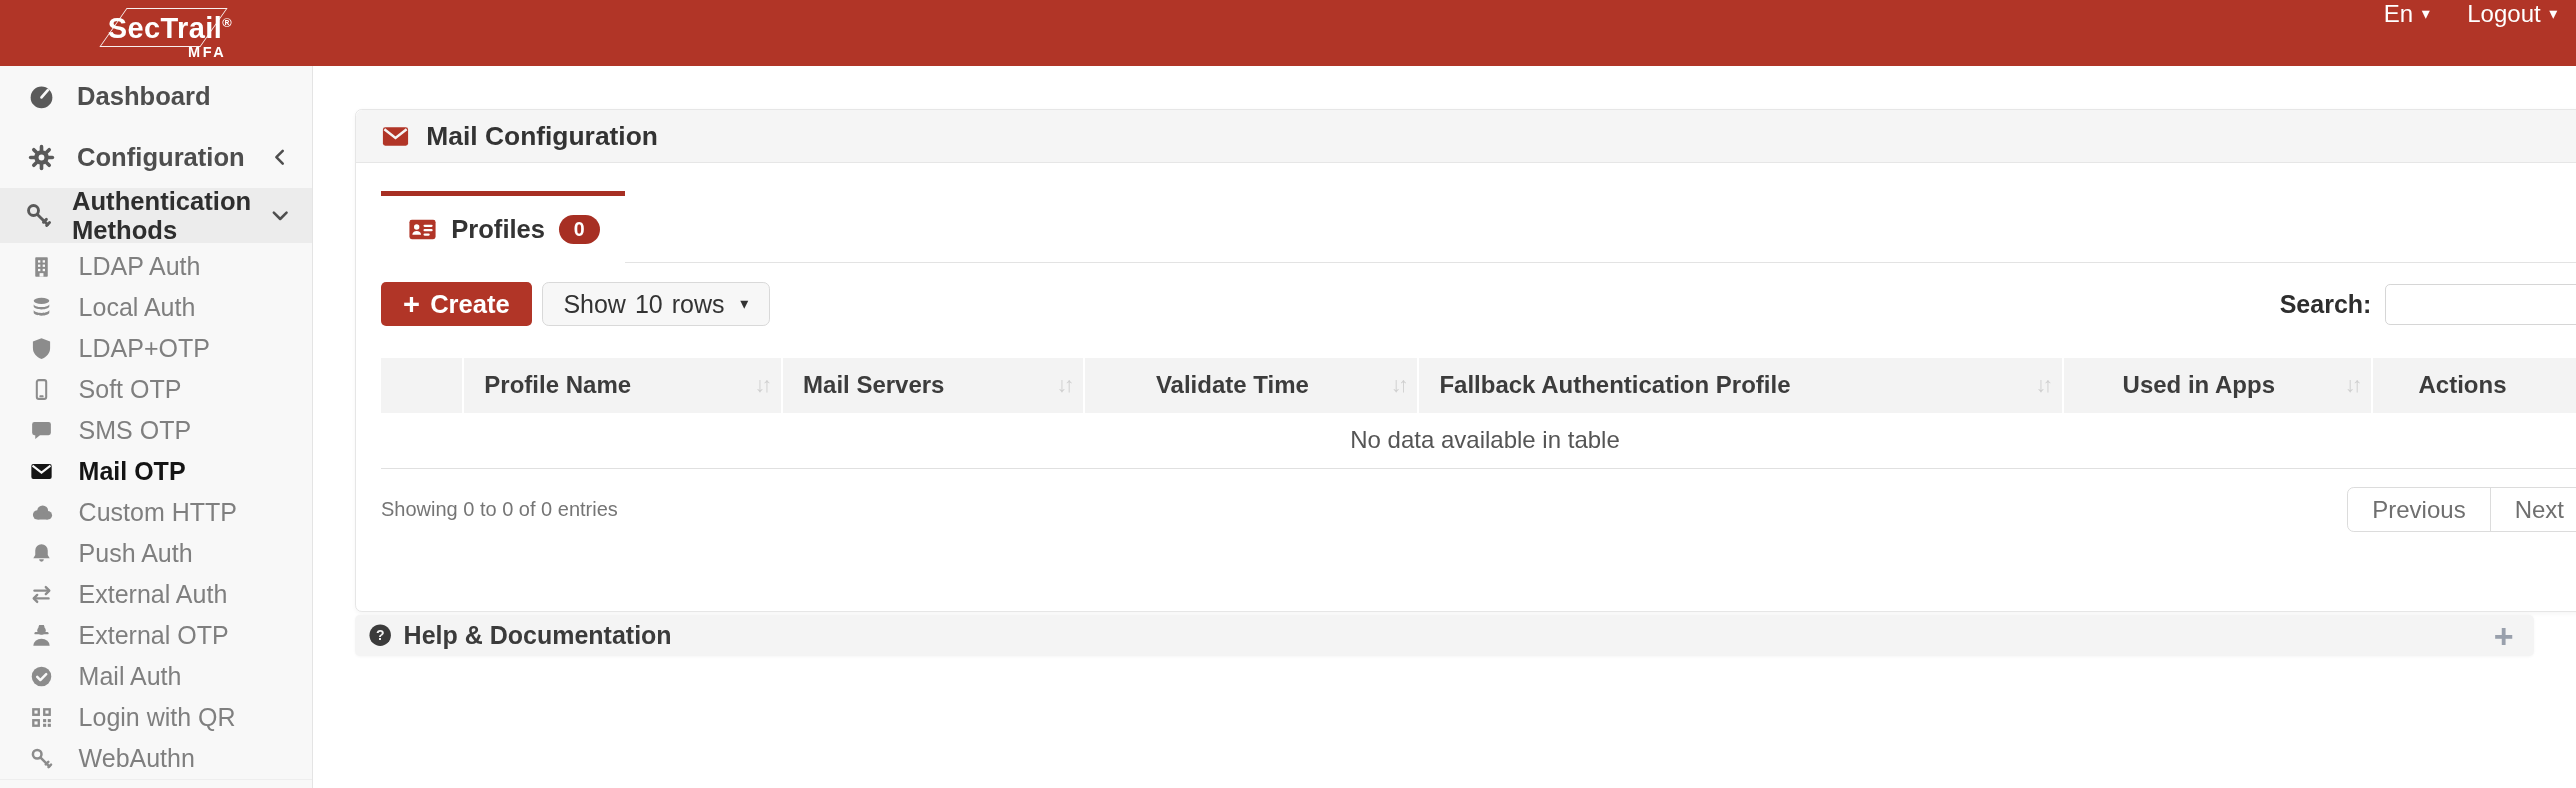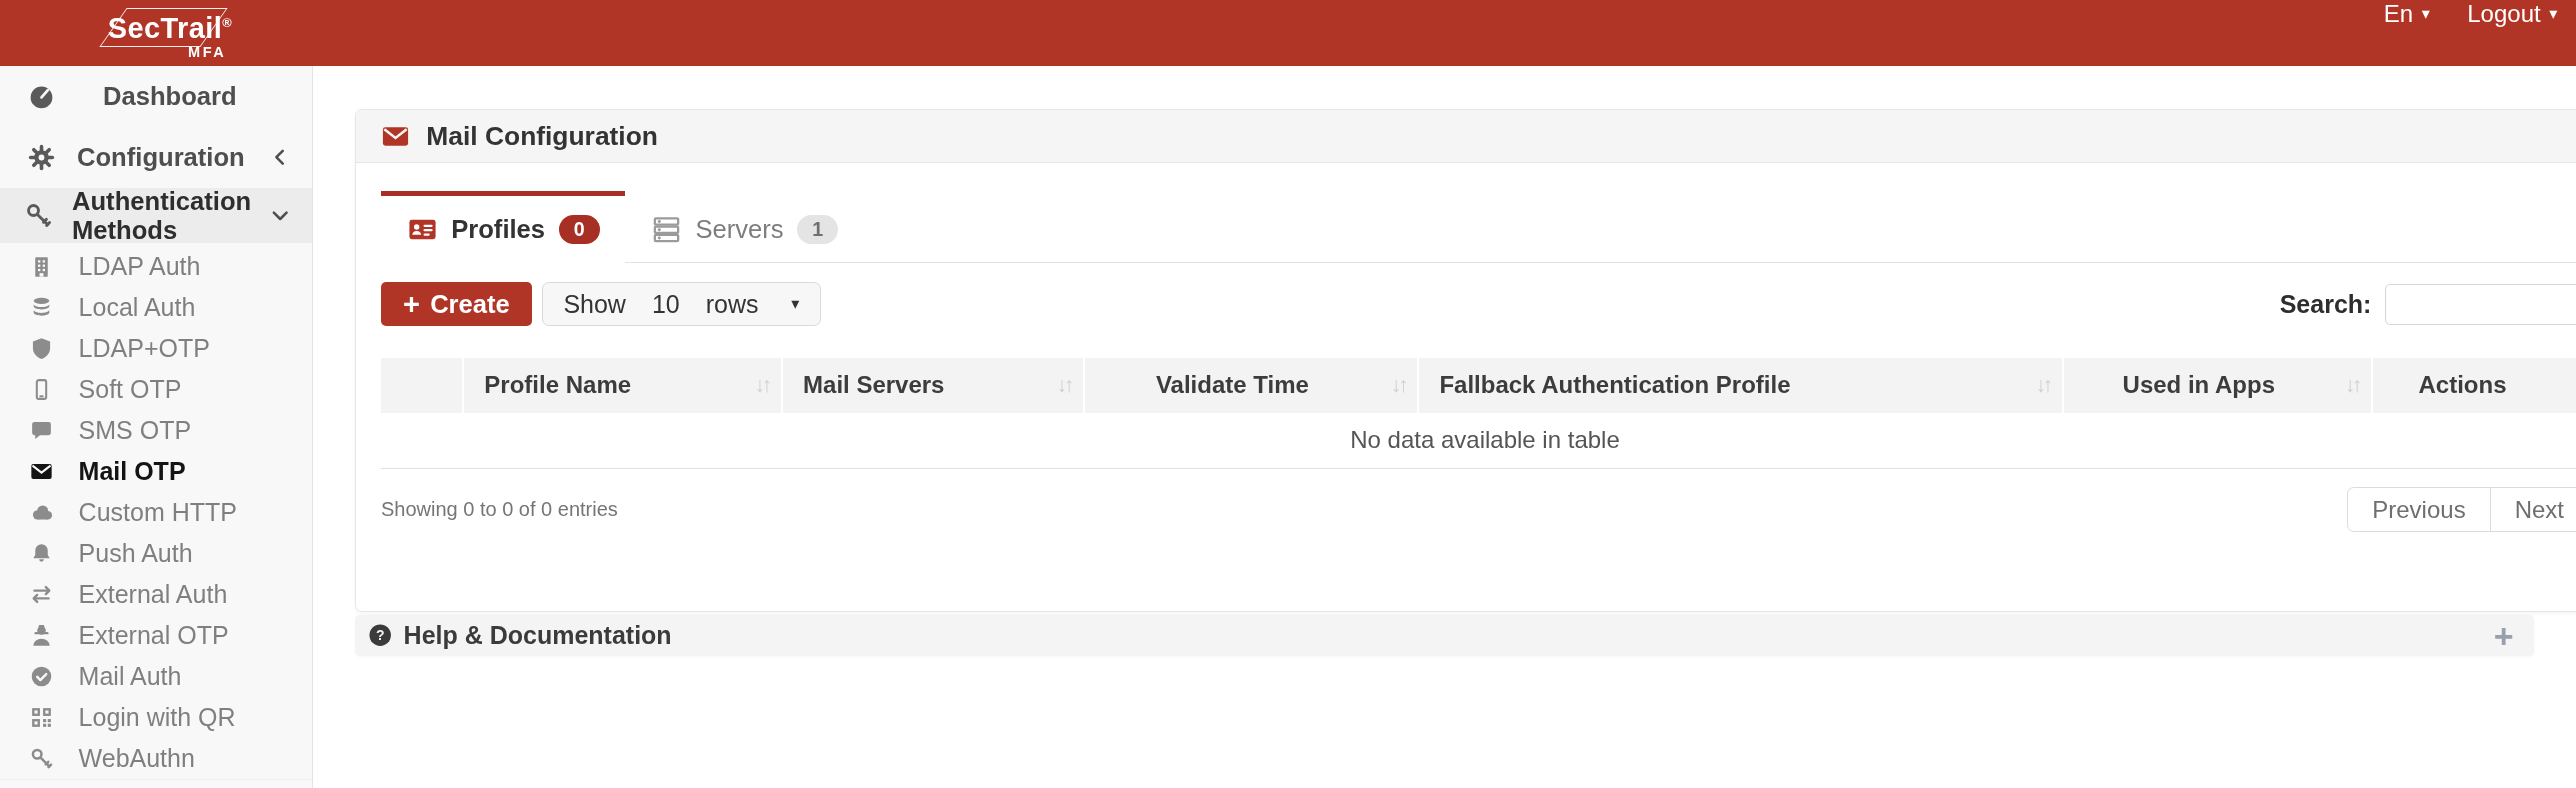--- a/index.html
+++ b/index.html
@@ -18,21 +18,21 @@
   .topbar-right { position:absolute; right:12px; top:0; height:66px; display:flex; align-items:flex-start; gap:24px;
                   color:#fff; font-size:24px; }
   .top-link { display:flex; align-items:center; gap:8.5px; padding:0 6.8px; cursor:pointer; }
   .caret { font-size:16px; line-height:1; }
 
   
   .sidebar { position:absolute; top:66px; left:0; width:313px; height:723px; background:#f8f8f8;
              border-right:1.7px solid #e4e4e4; }
   .nav-item { display:flex; align-items:center; height:44px; padding:0 22px 0 24px;
               color:#4e4e4e; font-size:25.6px; font-weight:600; cursor:pointer; }
-  .nav-item.first { margin-top:8.5px;gap:26px; }
+  .nav-item.first { margin-top:8.5px; }
   .nav-item.second { margin-top:17px; }
   .nav-icon { width:34px; display:flex; justify-content:center; margin-right:19px; color:#5a5a5a; }
   .nav-icon svg { width:29px; height:29px; }
   .nav-chevron { margin-left:auto; color:#4e4e4e; display:flex; }
   .nav-chevron svg { width:20.4px; height:20.4px; }
   .section-header { margin-top:8.5px; height:55px; background:#ececec; font-weight:700; color:#2e2e2e; }
   .subnav { padding-top:2.6px; border-bottom:1.7px solid #eeeeee; }
   .subnav-item { display:flex; align-items:center; height:41px; padding:0 22px 0 25.6px;
                  font-size:25px; color:#7f7f7f; cursor:pointer; }
   .subnav-item .nav-icon { width:31px; margin-right:22px; color:#8c8c8c; }
@@ -67,21 +67,21 @@
   .badge.red { background:#a72f23; color:#fff; }
   .badge.gray { background:#e4e4e4; color:#6f6f6f; }
 
   
   .toolbar { display:flex; align-items:center; margin-top:19px; height:44px; }
   .btn-create { height:44px; background:#b13527; color:#fff; border:none; border-radius:5.1px;
                 font-size:25.6px; font-weight:600; display:flex; align-items:center; gap:10.2px;
                 padding:0 22px; cursor:pointer; font-family:inherit; }
   .plus-glyph { font-size:29px; font-weight:700; line-height:1; }
   .show-rows { height:44px; margin-left:10.2px; background:#f7f7f7; border:1.7px solid #d9d9d9;
-               border-radius:6.8px; display:flex; align-items:center; gap:26px; padding:0 20.4px;
+               border-radius:6.8px; display:flex; align-items:center; gap:9px; padding:0 20.4px;
                font-size:25px; color:#333; cursor:pointer; }
   .show-rows .caret { color:#333; margin-left:6.8px; }
   .toolbar-spacer { flex:1; }
   .search-label { font-size:25px; font-weight:700; color:#2e2e2e; margin-right:13.6px; }
   .search-input { width:204px; height:41px; border:1.7px solid #d6d6d6; border-radius:5.1px;
                   font-size:24px; padding:0 12px; outline:none; font-family:inherit; }
 
   
   .data-table { margin-top:31.5px; width:100%; border-collapse:separate; border-spacing:0; table-layout:fixed; }
   .data-table th { height:55px; background:#f3f3f3; font-size:24px; font-weight:700; color:#3c3c3c;
@@ -371,36 +371,20 @@
                     <circle cx="10" cy="13.5" r="2.8"></circle>
                     <path d="M5.5 21.5 a4.5 4 0 0 1 9 0 z"></path>
                     <rect x="17" y="11" width="9.5" height="2.4" rx="1.2"></rect>
                     <rect x="17" y="15.5" width="9.5" height="2.4" rx="1.2"></rect>
                     <rect x="17" y="20" width="6.5" height="2.4" rx="1.2"></rect>
                   </g>
                 </svg>
             </span>
             <span class="tab-label">Profiles</span>
             <span class="badge red">0</span>
-          </div>
-          <div class="tab">
-            <span class="tab-icon">
-              <svg viewBox="0 0 32 32" fill="none" stroke="currentColor" stroke-width="2.4">
-                  <rect x="4" y="4.5" width="24" height="6.5" rx="1"></rect>
-                  <rect x="4" y="13" width="24" height="6.5" rx="1"></rect>
-                  <rect x="4" y="21.5" width="24" height="6.5" rx="1"></rect>
-                  <g stroke-linecap="round" stroke-width="3">
-                    <line x1="8.5" y1="7.8" x2="8.6" y2="7.8"></line>
-                    <line x1="8.5" y1="16.3" x2="8.6" y2="16.3"></line>
-                    <line x1="8.5" y1="24.8" x2="8.6" y2="24.8"></line>
-                  </g>
-                </svg>
-            </span>
-            <span class="tab-label">Servers</span>
-            <span class="badge gray">1</span>
           </div>
         </div>
 
         <div class="toolbar">
           <button class="btn-create">
             <span class="plus-glyph">+</span>
             <span>Create</span>
           </button>
           <div class="show-rows">
             <span>Show</span>

